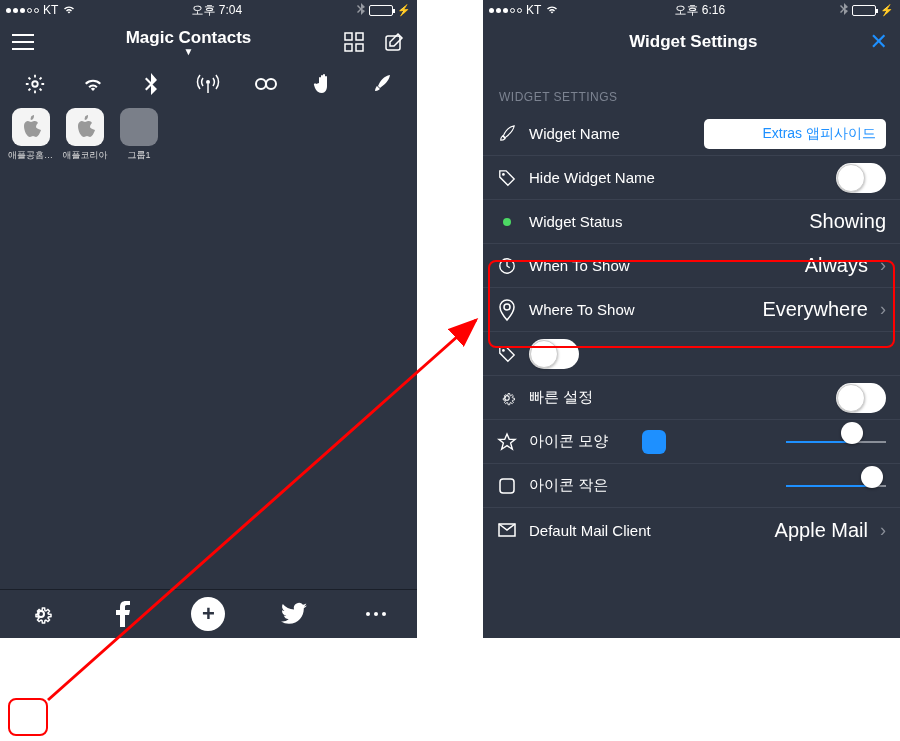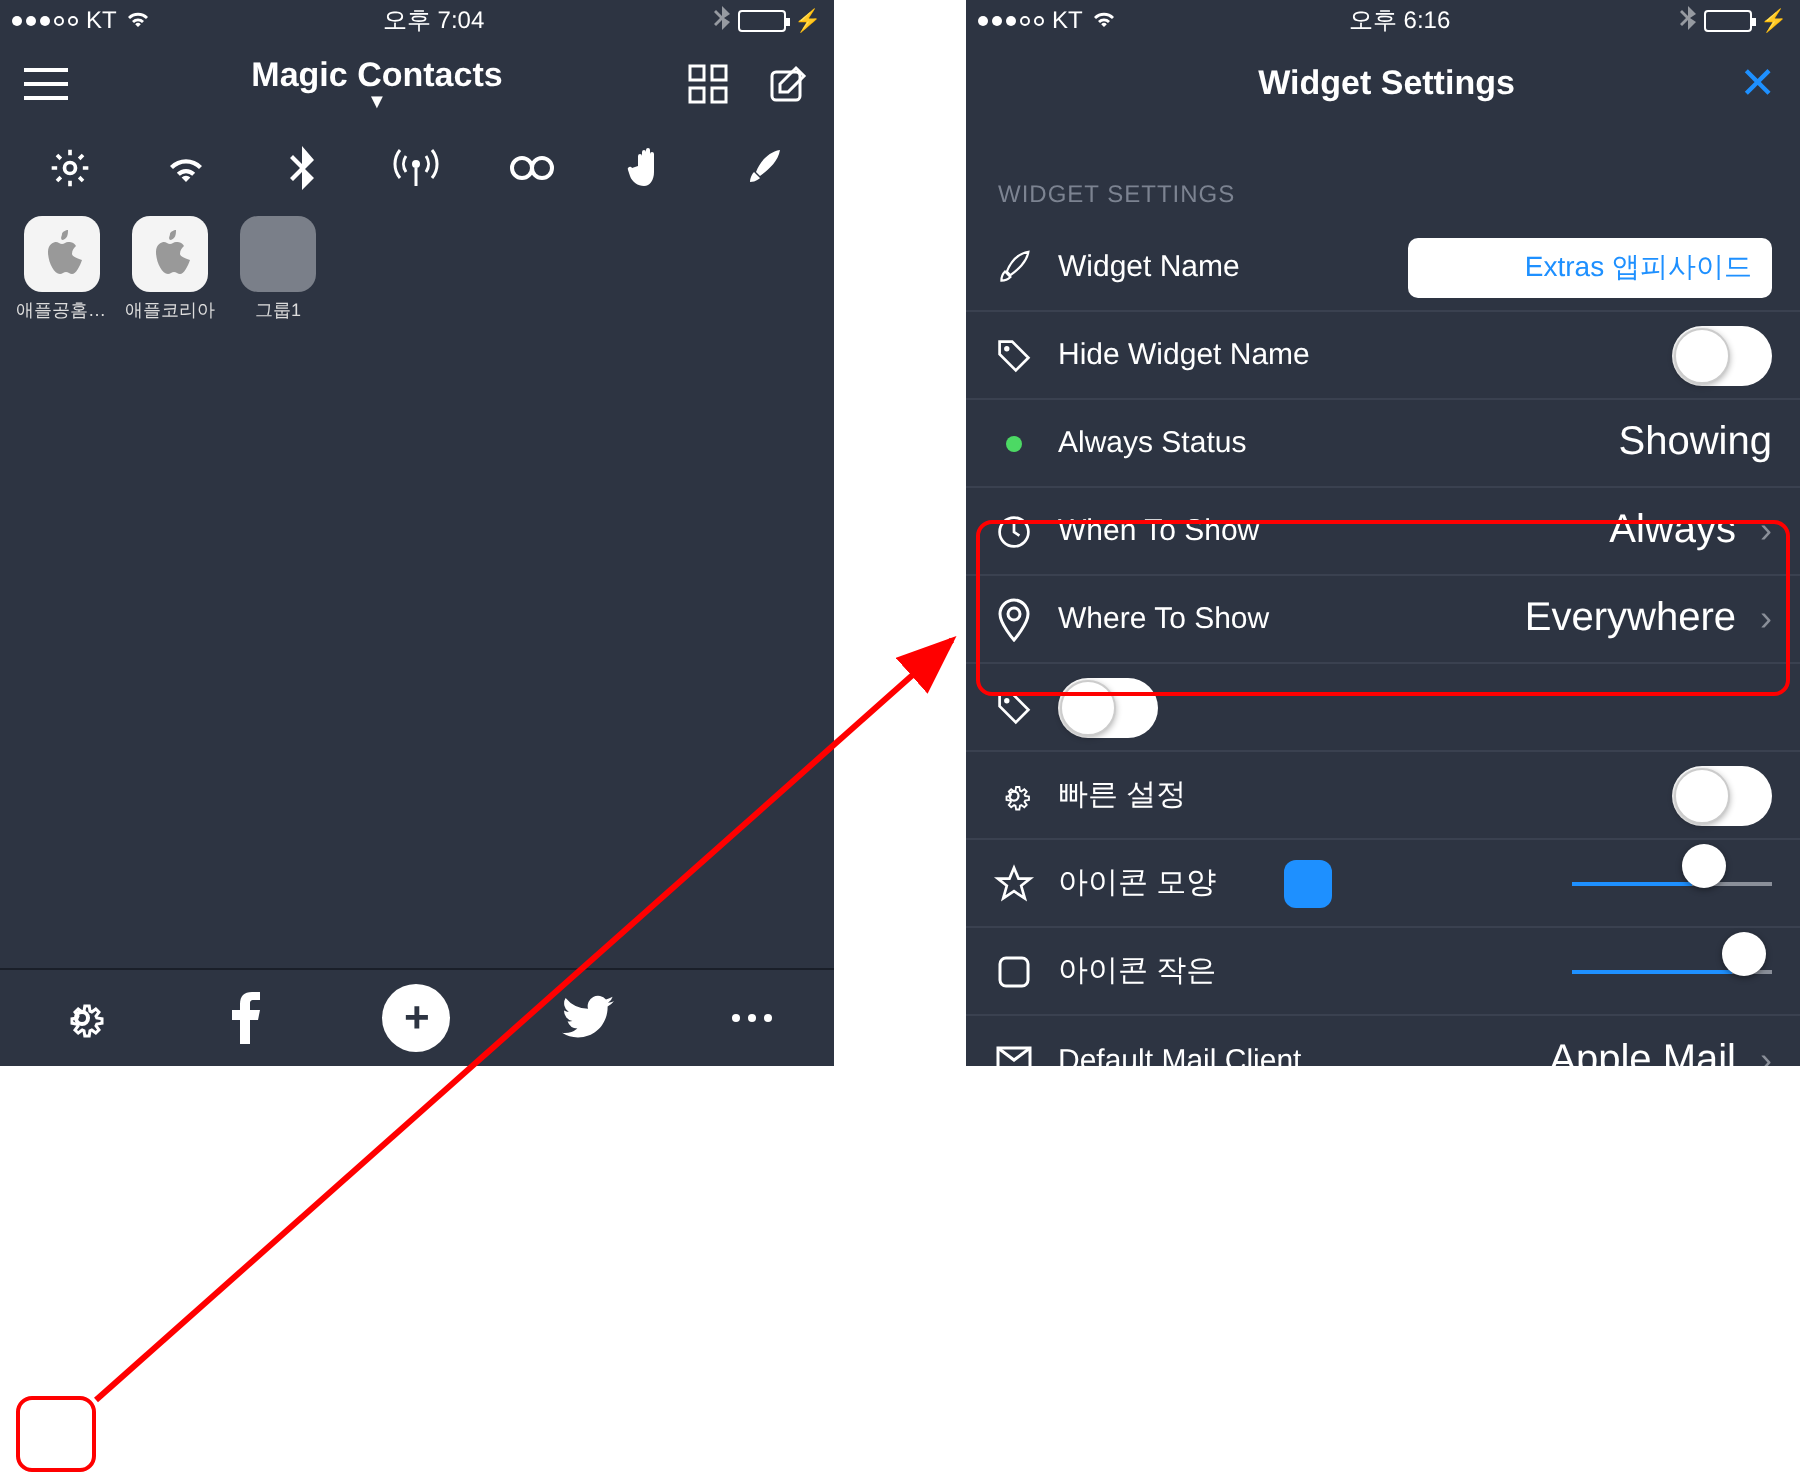--- a/index.html
+++ b/index.html
@@ -1,17 +1,17 @@
 <!DOCTYPE html>
 <html><head>
 <meta charset="utf-8">
 <style>
   * { box-sizing: border-box; margin: 0; padding: 0; }
   body { background: #fff; font-family: -apple-system, "Helvetica Neue", Arial, sans-serif; width: 900px; height: 741px; position: relative; }
-  .phone { position: absolute; width: 417px; height: 533px; background: #2d3442; color: #fff; overflow: hidden; }
+  .phone { position: absolute; width: 417px; height: 638px; background: #2d3442; color: #fff; overflow: hidden; }
   .phone.left { left: 0; top: 0; }
   .phone.right { left: 483px; top: 0; }
   
   .statusbar { height: 20px; display: flex; align-items: center; justify-content: space-between; padding: 0 6px; font-size: 12px; color: #fff; }
   .sb-left, .sb-right { display: flex; align-items: center; gap: 4px; }
   .dots { display:flex; gap:2px; }
   .dot { width:5px; height:5px; border-radius:50%; background:#fff; }
   .dot.empty { background:transparent; border:1px solid #fff; box-sizing:border-box; }
   .batt { width:24px; height:11px; border:1px solid #fff; border-radius:2px; position:relative; }
   .batt:after { content:""; position:absolute; right:-3px; top:3px; width:2px; height:4px; background:#fff; }
@@ -271,21 +271,21 @@
     <span class="row-label">Hide Widget Name</span>
     <span class="toggle off">
         <span class="knob"></span>
       </span>
   </div>
 
   <div class="row">
     <span class="row-ico">
         <span class="status-dot"></span>
       </span>
-    <span class="row-label">Always Status</span>
+    <span class="row-label">Widget Status</span>
     <span class="row-val">Showing</span>
   </div>
 
   <div class="row">
     <span class="row-ico">
         <svg width="18" height="18" viewBox="0 0 20 20">
           <circle cx="10" cy="10" r="8" fill="none" stroke="#fff" stroke-width="1.5"></circle>
           <path d="M10 5v5l3 2" stroke="#fff" stroke-width="1.5" fill="none"></path>
         </svg>
       </span>

